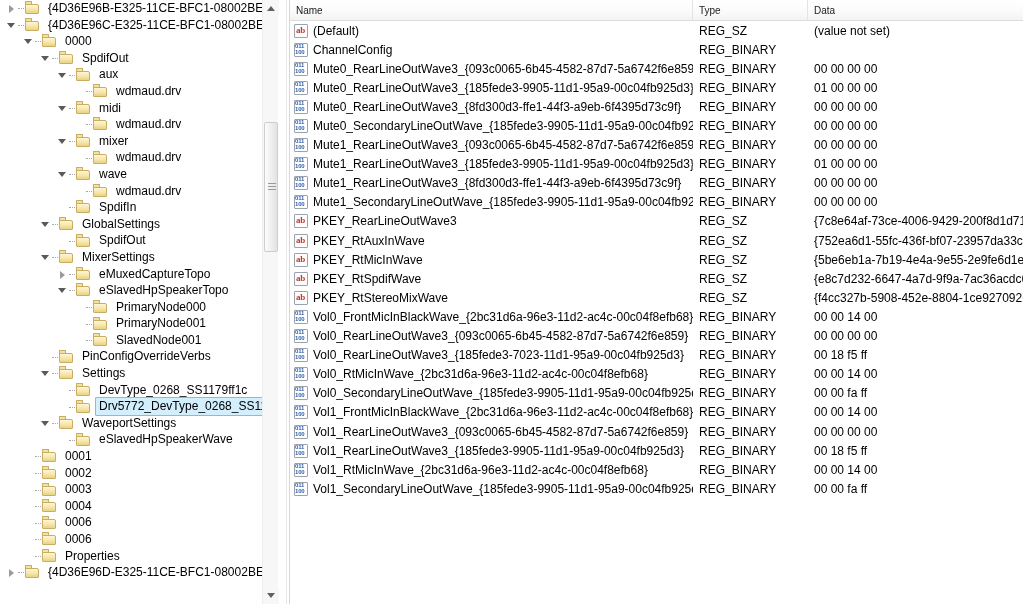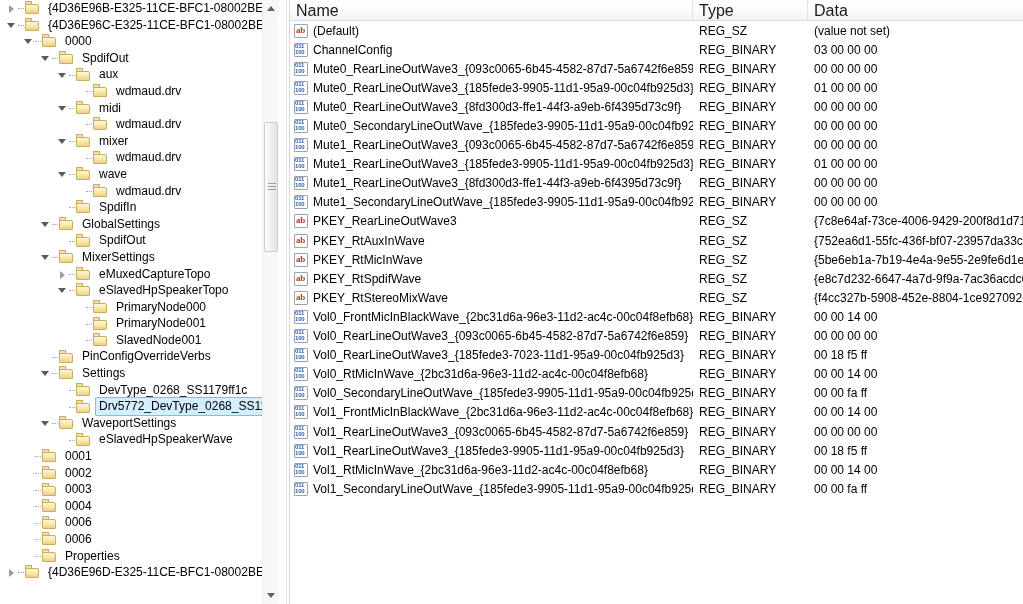--- a/index.html
+++ b/index.html
@@ -190,21 +190,21 @@
     background: #ffffff;
     overflow: hidden;
   }
   #list-header {
     position: relative;
     height: 21px;
     background: linear-gradient(180deg,#ffffff 0%,#fbfbfb 55%,#f3f3f3 100%);
     border-bottom: 1px solid #dcdcdc;
     display: flex;
     align-items: center;
-    font-size: 16px;
+    font-size: 10px;
     color: #1a1a1a;
   }
   .col-head {
     height: 21px;
     line-height: 21px;
     padding-left: 6px;
     border-right: 1px solid #e3e3e3;
     white-space: nowrap;
     overflow: hidden;
   }
@@ -673,21 +673,20 @@
           </div>
           <div class="cell-type">REG_SZ</div>
           <div class="cell-data">(value not set)</div>
         </div>
         <div class="list-row">
           <div class="cell-name">
             <span class="vicon bin"></span>
             <span class="name-text">ChannelConfig</span>
           </div>
           <div class="cell-type">REG_BINARY</div>
-          <div class="cell-data">03 00 00 00</div>
         </div>
         <div class="list-row">
           <div class="cell-name">
             <span class="vicon bin"></span>
             <span class="name-text">Mute0_RearLineOutWave3_{093c0065-6b45-4582-87d7-5a6742f6e859}</span>
           </div>
           <div class="cell-type">REG_BINARY</div>
           <div class="cell-data">00 00 00 00</div>
         </div>
         <div class="list-row">

